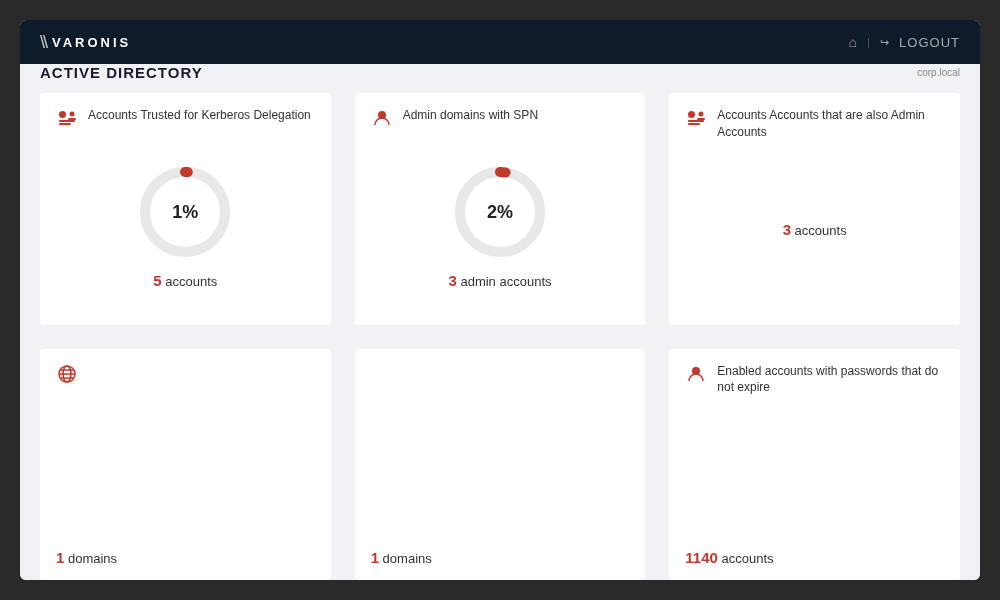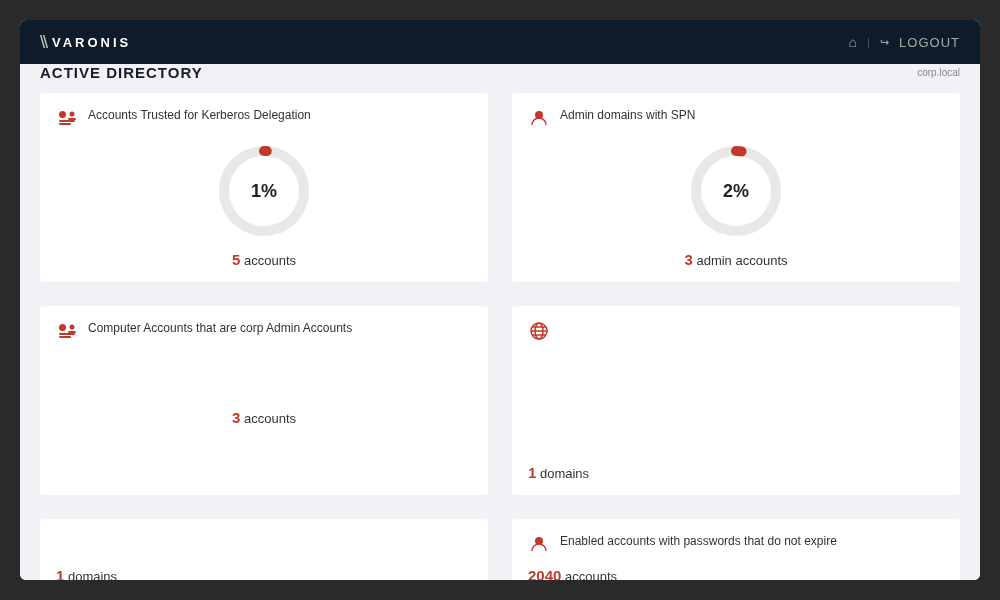--- a/index.html
+++ b/index.html
@@ -104,21 +104,21 @@
     }
 
     .domain-label {
       font-size: 10px;
       color: #888;
     }
 
     
     .grid {
       display: grid;
-      grid-template-columns: 1fr 1fr;
+      grid-template-columns: 1fr 1fr 1fr;
       grid-template-rows: 1fr 1fr;
       gap: 24px;
       flex: 1;
     }
 
     .card {
       background: #ffffff;
       border-radius: 4px;
       padding: 14px 16px 14px 16px;
       display: flex;
@@ -294,21 +294,21 @@
         <div class="card-header">
           <span class="card-icon">
             <svg width="20" height="20" viewBox="0 0 20 20" fill="#c0392b">
               <rect x="2" y="3" width="7" height="7" rx="3.5"></rect>
               <rect x="2" y="12" width="16" height="2" rx="1"></rect>
               <rect x="2" y="15" width="12" height="2" rx="1"></rect>
               <circle cx="15" cy="6" r="2.5"></circle>
               <rect x="11" y="10" width="8" height="2" rx="1"></rect>
             </svg>
           </span>
-          <span class="card-title">Computer Accounts that are corp Admin Accounts</span>
+          <span class="card-title">Accounts Accounts that are also Admin Accounts</span>
         </div>
         <div class="card-body">
           <div class="card-count">
             <span class="red">3</span><span> accounts</span>
           </div>
         </div>
       </div>
 
       <div class="card card-bottom">
         <div class="card-header">
@@ -342,20 +342,20 @@
           <span class="card-icon">
             <svg width="20" height="20" viewBox="0 0 20 20" fill="#c0392b">
               <circle cx="10" cy="7" r="4"></circle>
               <path d="M3 17c0-3.866 3.134-7 7-7s7 3.134 7 7" stroke="#c0392b" stroke-width="1.5" fill="none"></path>
             </svg>
           </span>
           <span class="card-title">Enabled accounts with passwords that do not expire</span>
         </div>
         <div class="card-body">
           <div class="card-count">
-            <span class="red">2040</span><span> accounts</span>
+            <span class="red">1140</span><span> accounts</span>
           </div>
         </div>
       </div>
 
     </div>
   </div>
 </div>
 
 </body></html>

